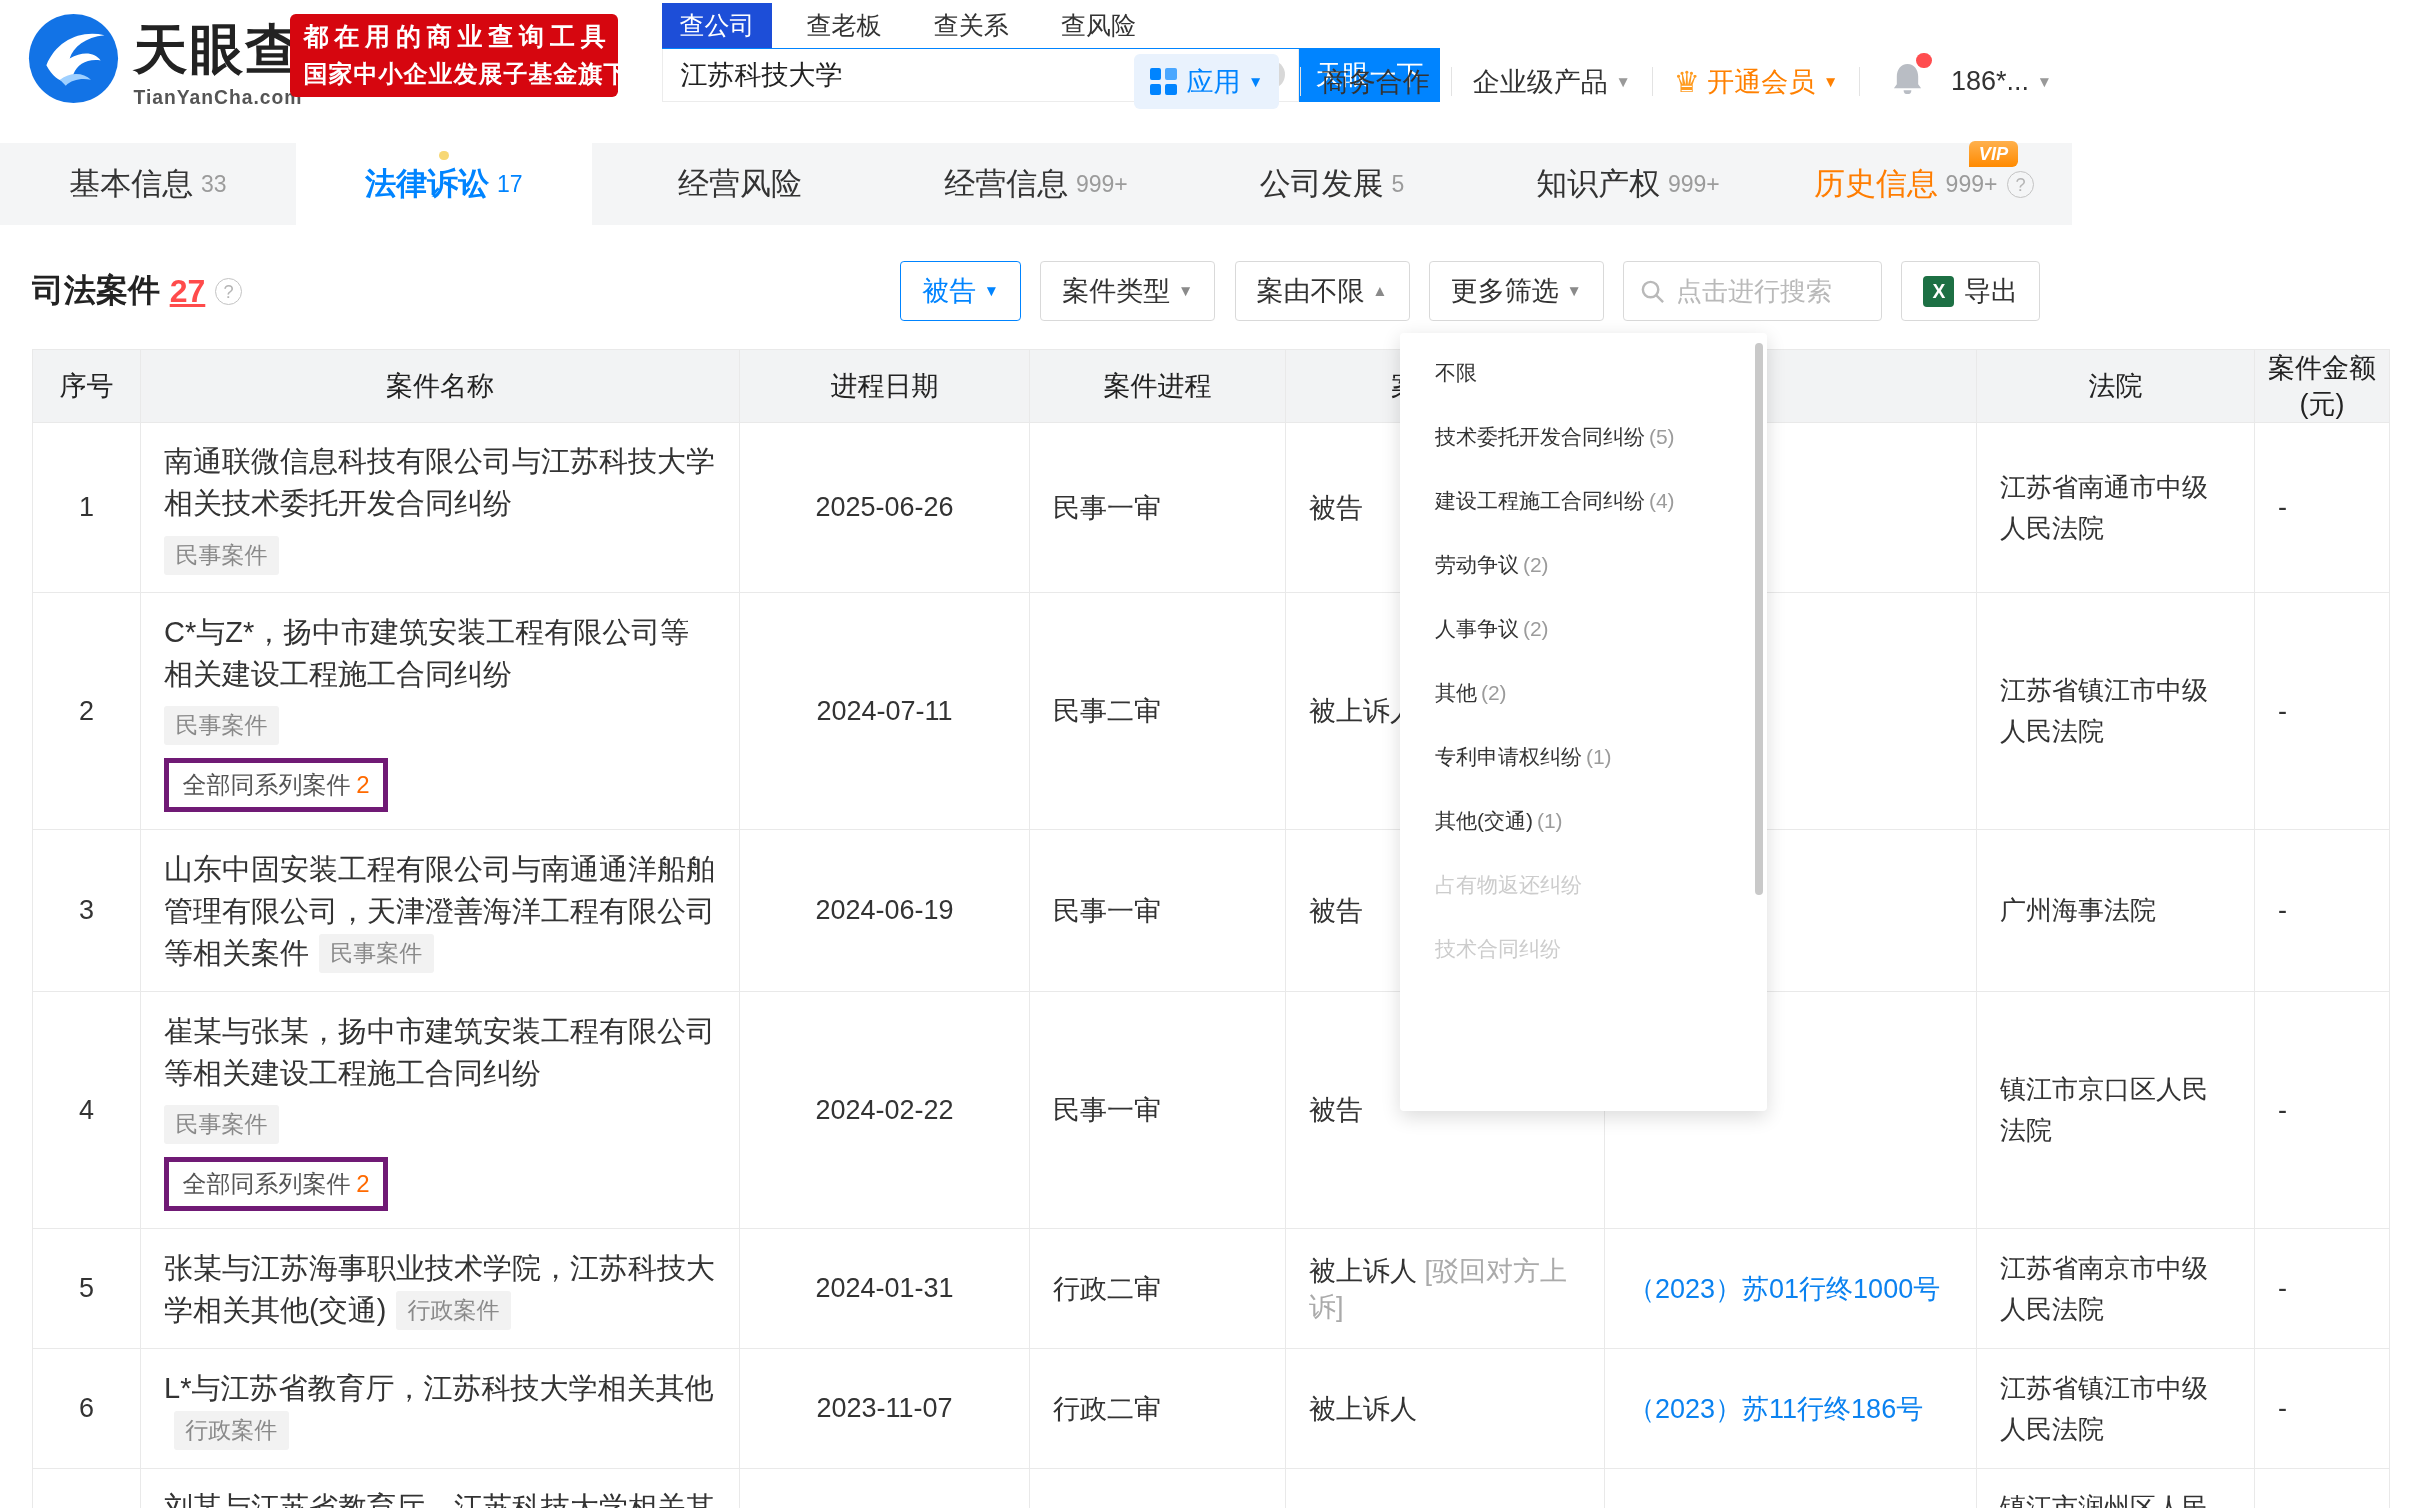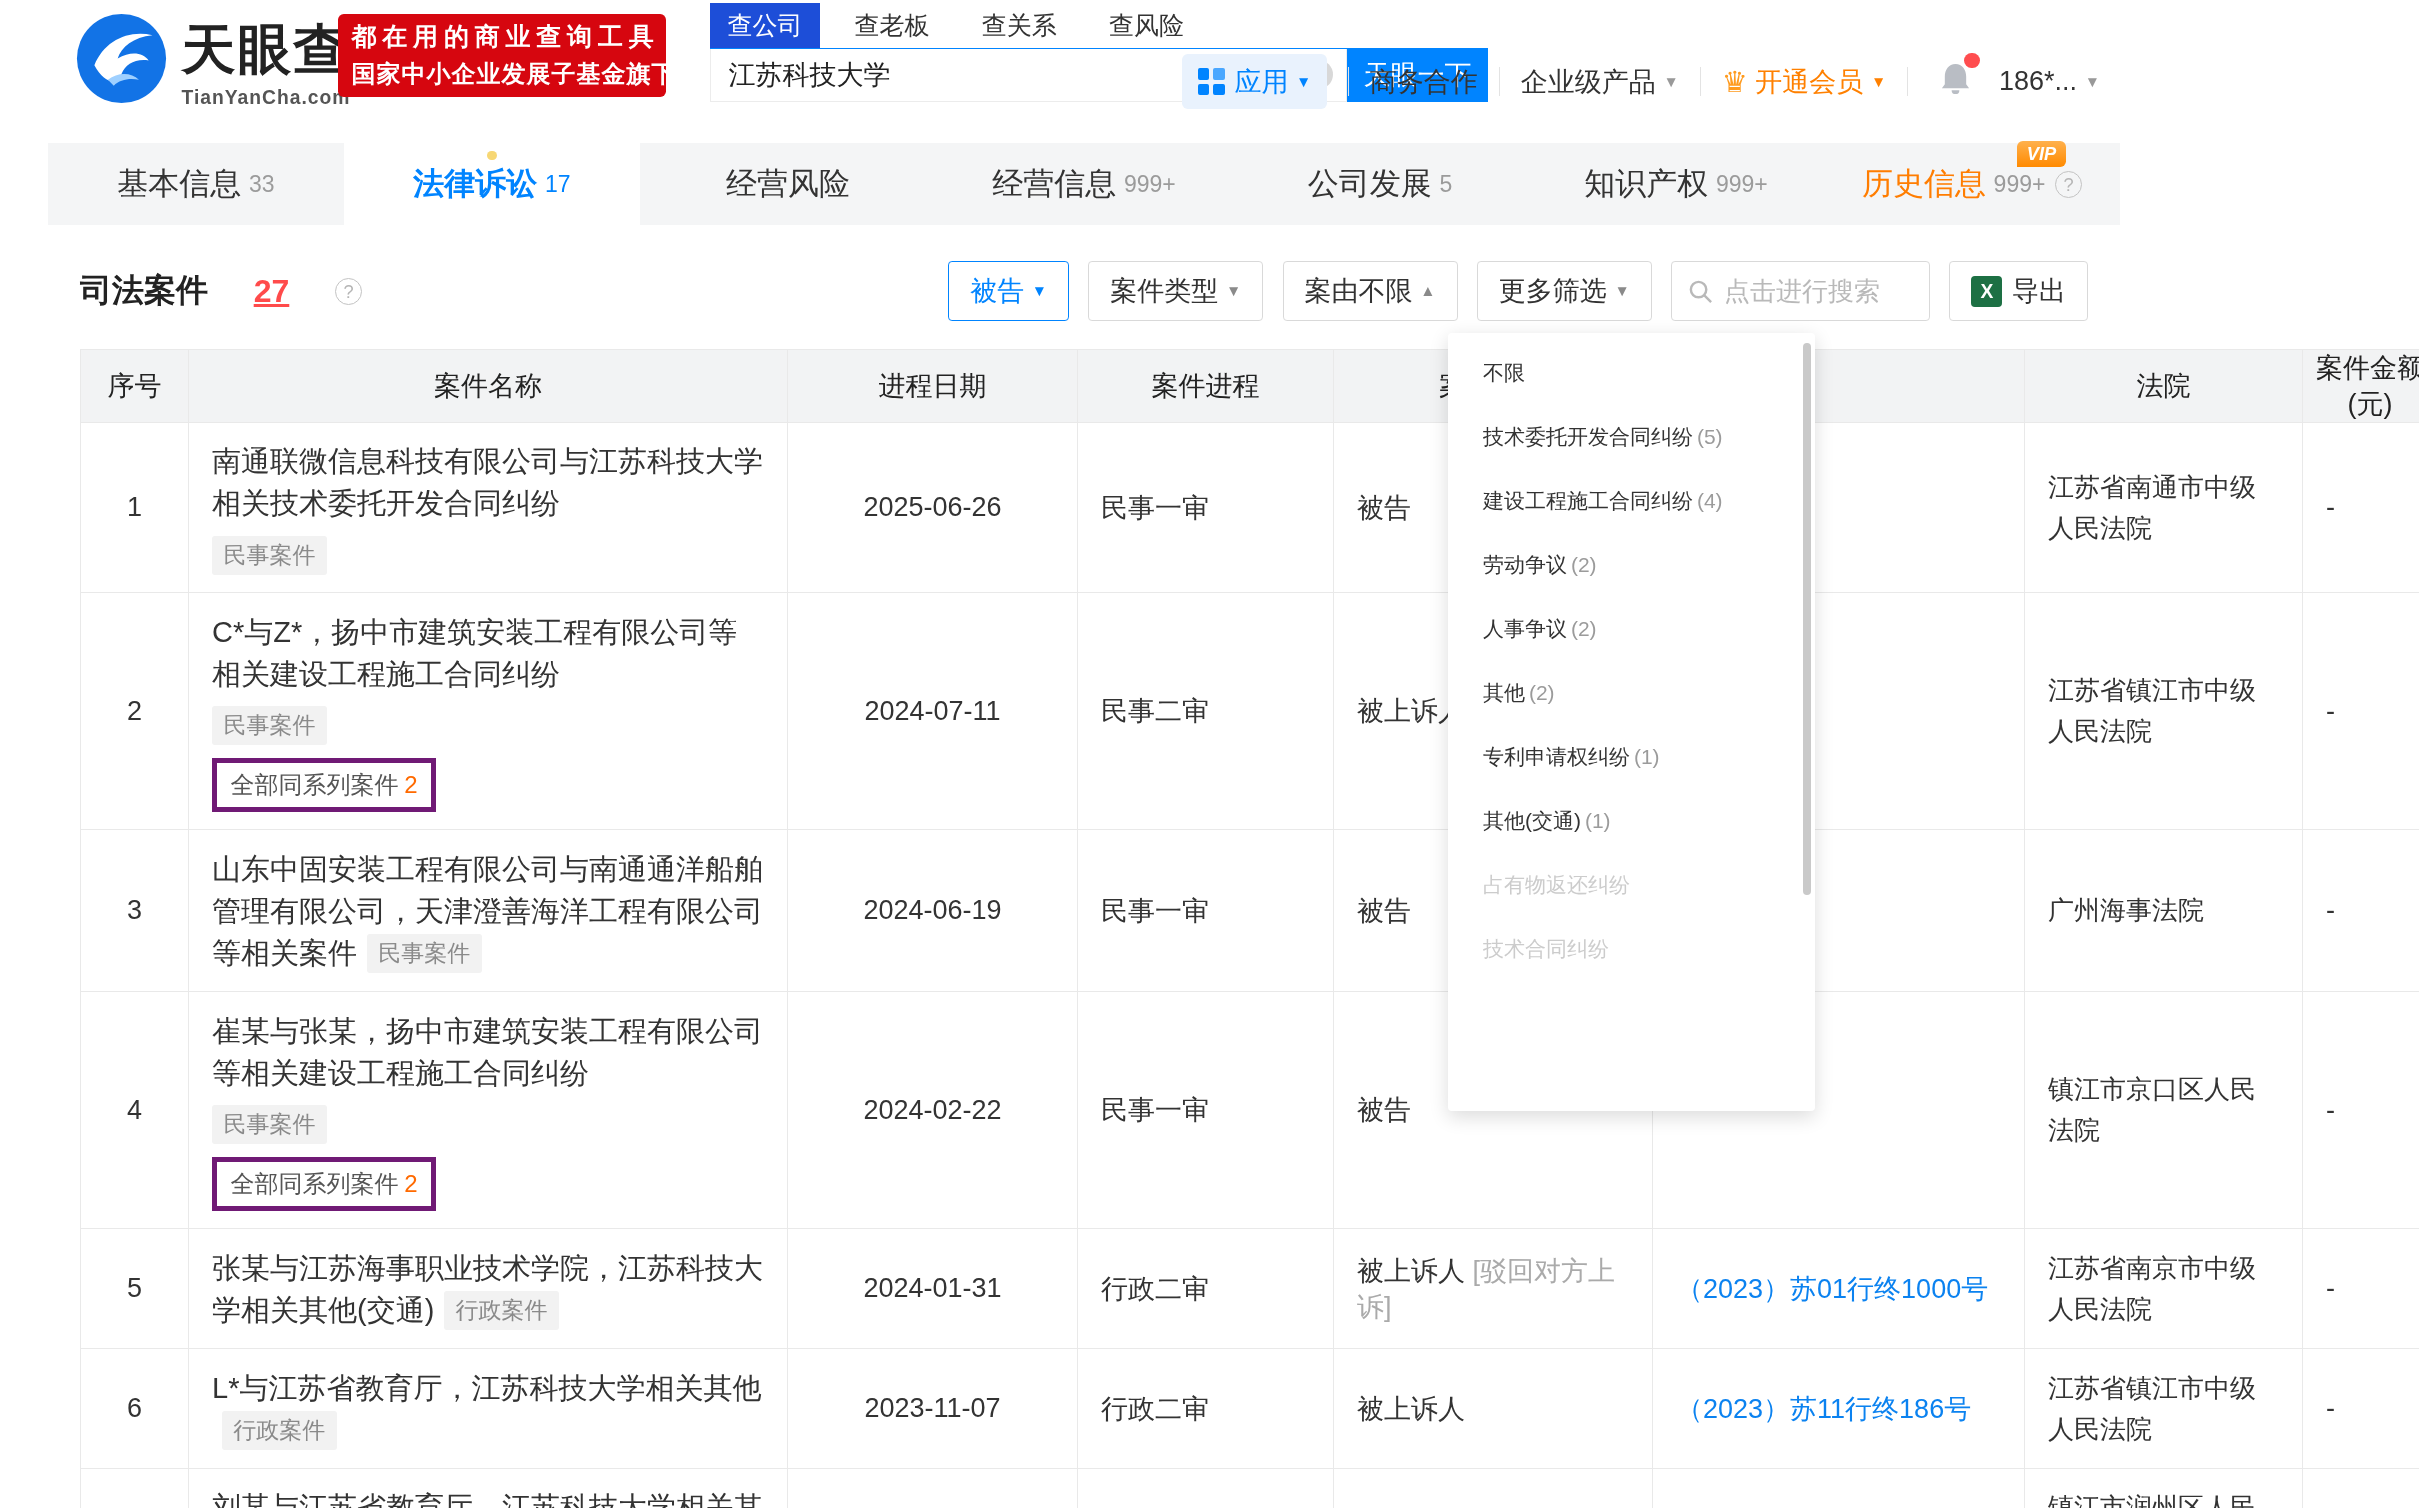--- a/index.html
+++ b/index.html
@@ -1,18 +1,18 @@
 <!DOCTYPE html>
 <html><head>
 <meta charset="utf-8">
 <style>
   * { margin:0; padding:0; box-sizing:border-box; }
   html,body { width:2420px; height:1508px; overflow:hidden; background:#fff;
     font-family:"Liberation Sans","DejaVu Sans",sans-serif; color:#333; }
-  .page { position:relative; width:2072px; height:1508px;margin-left:48px; }
+  .page { position:relative; width:2072px; height:1508px; }
 
   
   .header { height:143px; background:#fff; position:relative; }
   .logo-wrap { position:absolute; left:27px; top:11.6px; display:flex; align-items:flex-start; cursor:pointer; }
   .logo-badge { width:93px; height:93px; }
   .logo-text { margin-left:13.5px; }
   .logo-title { font-size:54px; font-weight:bold; color:#222; letter-spacing:1.9px; line-height:75px; }
   .logo-domain { font-size:19.3px; color:#555; font-weight:bold; letter-spacing:1px; }
   .promo { position:absolute; left:290px; top:13.5px; width:328px; height:83px; background:#d6060f;
     border-radius:5.8px; color:#fff; display:flex; flex-direction:column; justify-content:center; padding:0 13.5px; cursor:pointer; }
@@ -55,21 +55,21 @@
   .ptab.active { background:#fff; color:#0084ff; font-weight:bold; }
   .ptab.active .cnt { color:#0084ff; font-weight:normal; }
   .hot-dot { position:absolute; top:7.7px; left:50%; margin-left:-4.8px; width:9.7px; height:9.7px; border-radius:50%; background:#f7d774; }
   .ptab.history { color:#ff7d00; }
   .vip-badge { position:absolute; top:-1.9px; right:54px; background:linear-gradient(#ffb14d,#ff8a00);
     color:#fff; font-size:18.3px; font-weight:bold; font-style:italic; padding:1.9px 9.7px; border-radius:5.8px 5.8px 5.8px 0; }
   .help-circle { display:inline-block; width:27px; height:27px; border:1.9px solid #c3c3c3; border-radius:50%;
     color:#b5b5b5; font-size:18.3px; line-height:25px; text-align:center; margin-left:9.7px; cursor:pointer; font-weight:normal; }
 
   
-  .toolbar { display:flex; align-items:center; padding:35px 32px 0 32px; height:97px; background:#fff;gap:36px; }
+  .toolbar { display:flex; align-items:center; padding:35px 32px 0 32px; height:97px; background:#fff; }
   .tb-title { font-size:32px; font-weight:bold; color:#222; }
   .tb-count { font-size:32px; font-weight:bold; color:#ff4b4b; margin-left:9.7px;text-decoration:underline; }
   .tb-spacer { flex:1; }
   .filters { display:flex; align-items:center; gap:19.3px; }
   .fbtn { height:60px; border:1px solid #d9d9d9; border-radius:3.9px; background:#fff; display:flex;
     align-items:center; padding:0 21px; font-size:27px; color:#333; cursor:pointer; white-space:nowrap; }
   .fbtn .caret { color:#8a8a8a; }
   .fbtn.primary { border-color:#0084ff; color:#0084ff; }
   .fbtn.primary .caret { color:#0084ff; }
   .fsearch { height:60px; width:259px; border:1px solid #d9d9d9; border-radius:3.9px; display:flex;

